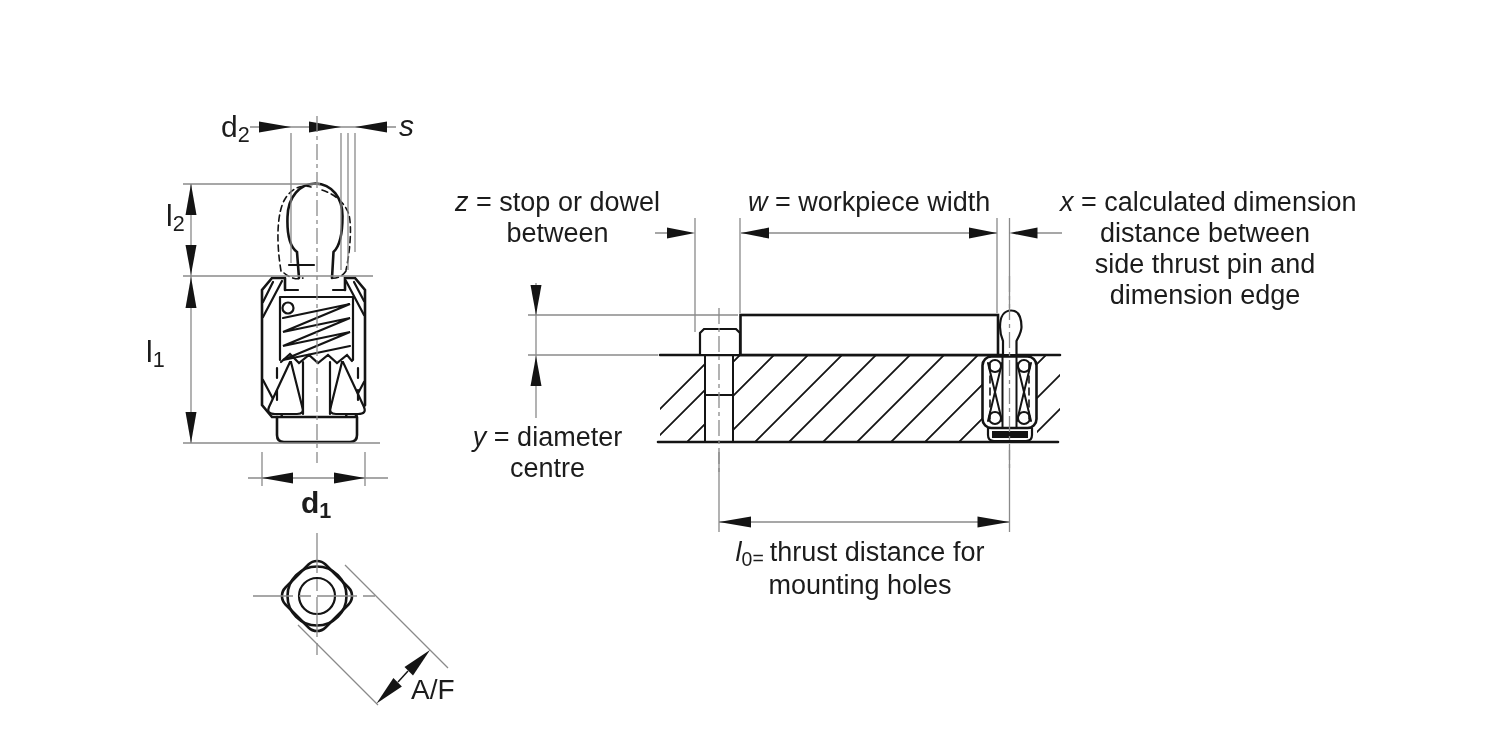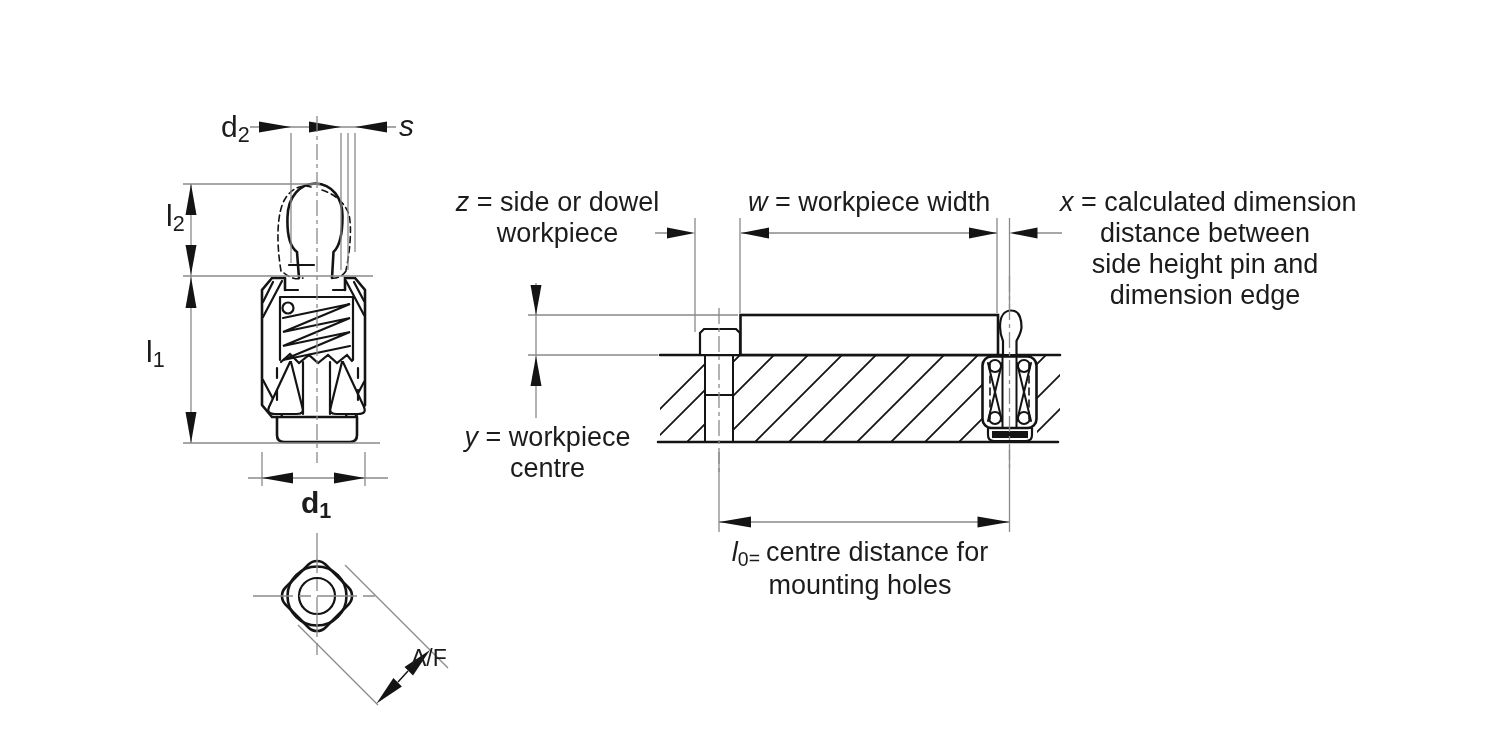--- a/index.html
+++ b/index.html
@@ -160,43 +160,43 @@
 </div>
 <div class="dim-label" style="left:166px;top:199px;">
   <span>l</span><span class="sub">2</span>
 </div>
 <div class="dim-label" style="left:146px;top:335px;">
   <span>l</span><span class="sub">1</span>
 </div>
 <div class="dim-label" style="left:301px;top:486px;font-weight:bold;">
   <span>d</span><span class="sub">1</span>
 </div>
-<div class="dim-label" style="left:411px;top:645px;font-size:23px;">
+<div class="dim-label" style="left:411px;top:674px;font-size:28px;">
   <span>A/F</span>
 </div>
 
 <div class="ann" style="left:455px;top:187px;width:205px;">
-  <div class="nowrap"><span class="sym">z</span> <span>= side or dowel</span></div>
-  <div>workpiece</div>
+  <div class="nowrap"><span class="sym">z</span> <span>= stop or dowel</span></div>
+  <div>between</div>
 </div>
 
 <div class="ann" style="left:748px;top:187px;width:238px;">
   <div class="nowrap"><span class="sym">w</span> <span>= workpiece width</span></div>
 </div>
 
 <div class="ann" style="left:1060px;top:187px;width:290px;">
   <div class="nowrap"><span class="sym">x</span> <span>= calculated dimension</span></div>
   <div>distance between</div>
-  <div>side height pin and</div>
+  <div>side thrust pin and</div>
   <div>dimension edge</div>
 </div>
 
 <div class="ann" style="left:450px;top:422px;width:195px;">
-  <div class="nowrap"><span class="sym">y</span> <span>= workpiece</span></div>
+  <div class="nowrap"><span class="sym">y</span> <span>= diameter</span></div>
   <div>centre</div>
 </div>
 
 <div class="ann" style="left:705px;top:537px;width:310px;">
-  <div class="nowrap"><span class="sym">l</span><span class="sub">0</span><span class="sub-eq">=</span><span>centre distance for</span></div>
+  <div class="nowrap"><span class="sym">l</span><span class="sub">0</span><span class="sub-eq">=</span><span>thrust distance for</span></div>
   <div>mounting holes</div>
 </div>
 
 </div>
 
 </body></html>

